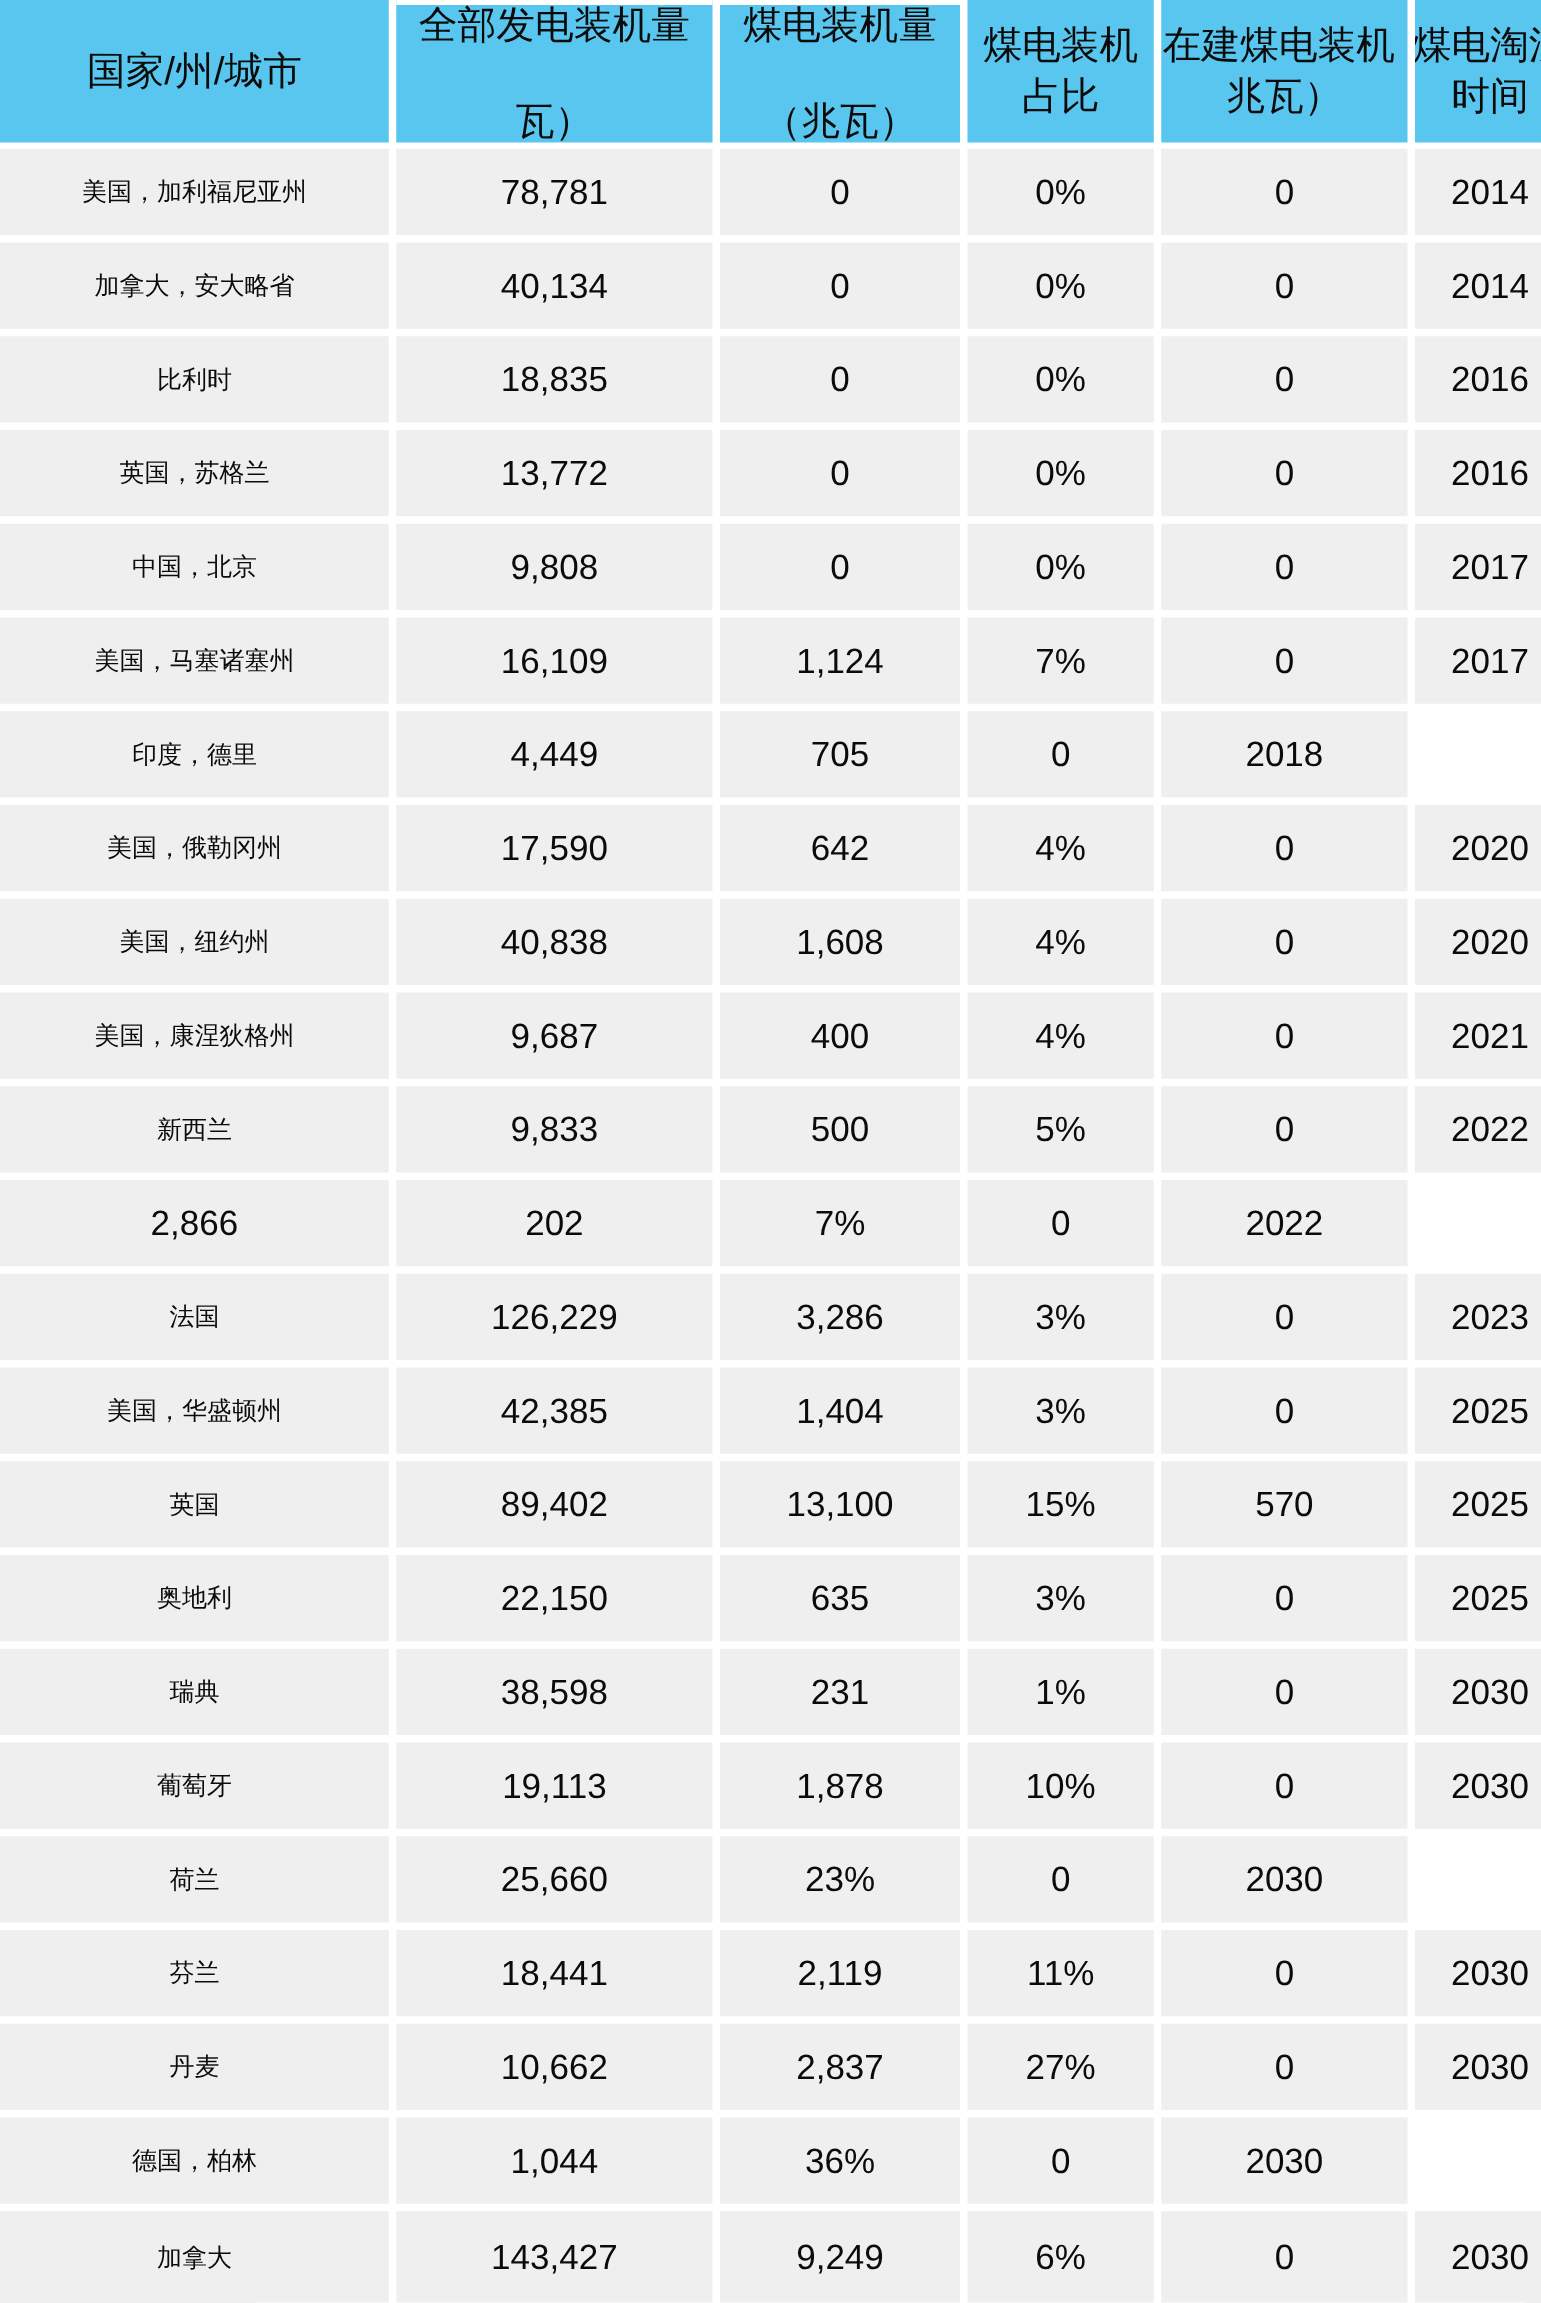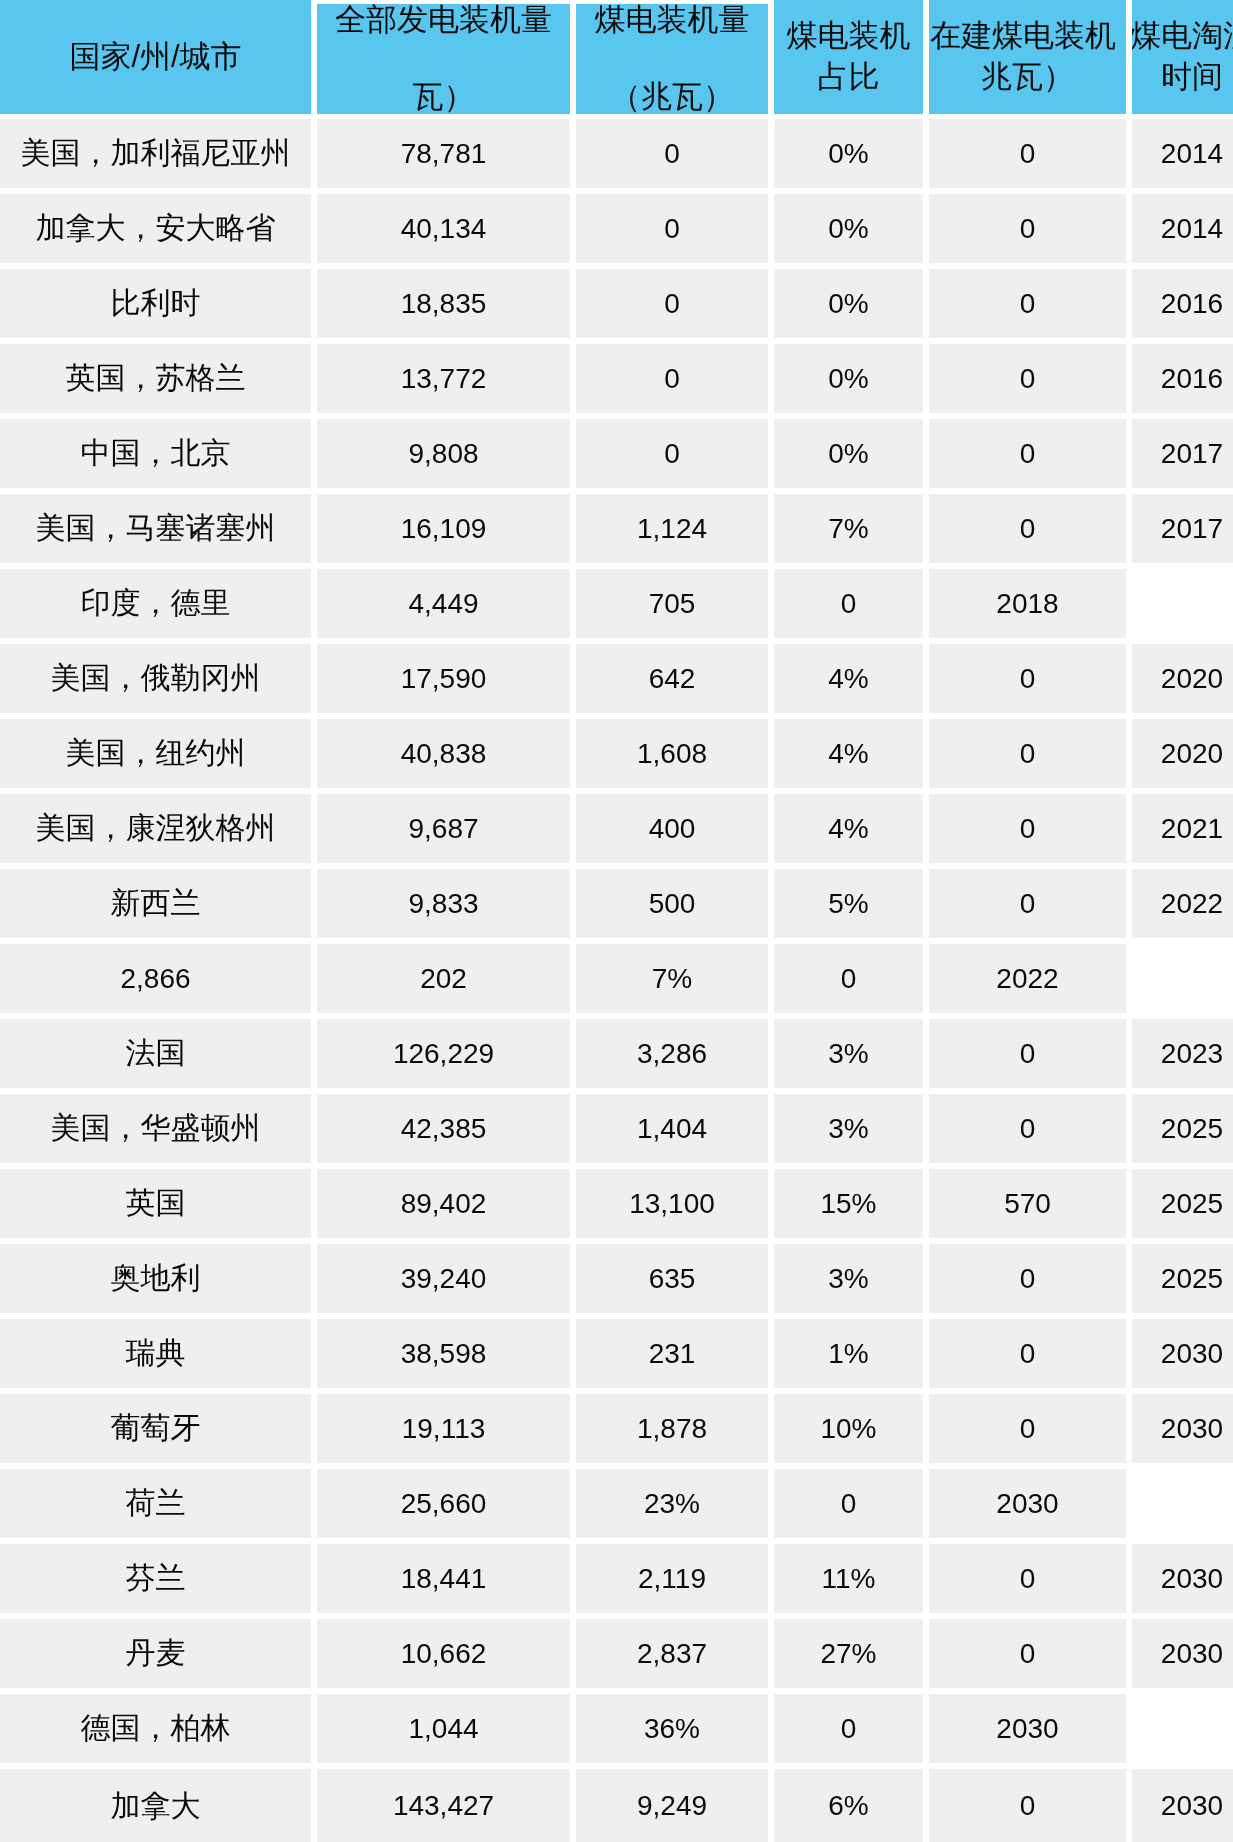--- a/index.html
+++ b/index.html
@@ -53,21 +53,21 @@
   .cell {
     background: #F0EFEF;
     display: flex;
     align-items: center;
     justify-content: center;
     text-align: center;
     font-size: 28px;
     overflow: hidden;
     white-space: nowrap;
   }
-  .cell.c0 { font-size: 30px; }
+  .cell.c0 { font-size: 20px; }
 </style>
 </head>
 <body>
 
 <div class="table">
 
   <div class="grid-row header-row">
     <div class="hcell c0">
       <span class="hline l1">国家/州/城市</span>
     </div>
@@ -207,21 +207,21 @@
       <div class="grid-row row">
         <div class="cell c0">英国</div>
         <div class="cell c1">89,402</div>
         <div class="cell c2">13,100</div>
         <div class="cell c3">15%</div>
         <div class="cell c4">570</div>
         <div class="cell c5">2025</div>
       </div>
       <div class="grid-row row">
         <div class="cell c0">奥地利</div>
-        <div class="cell c1">39,240</div>
+        <div class="cell c1">22,150</div>
         <div class="cell c2">635</div>
         <div class="cell c3">3%</div>
         <div class="cell c4">0</div>
         <div class="cell c5">2025</div>
       </div>
       <div class="grid-row row">
         <div class="cell c0">瑞典</div>
         <div class="cell c1">38,598</div>
         <div class="cell c2">231</div>
         <div class="cell c3">1%</div>

